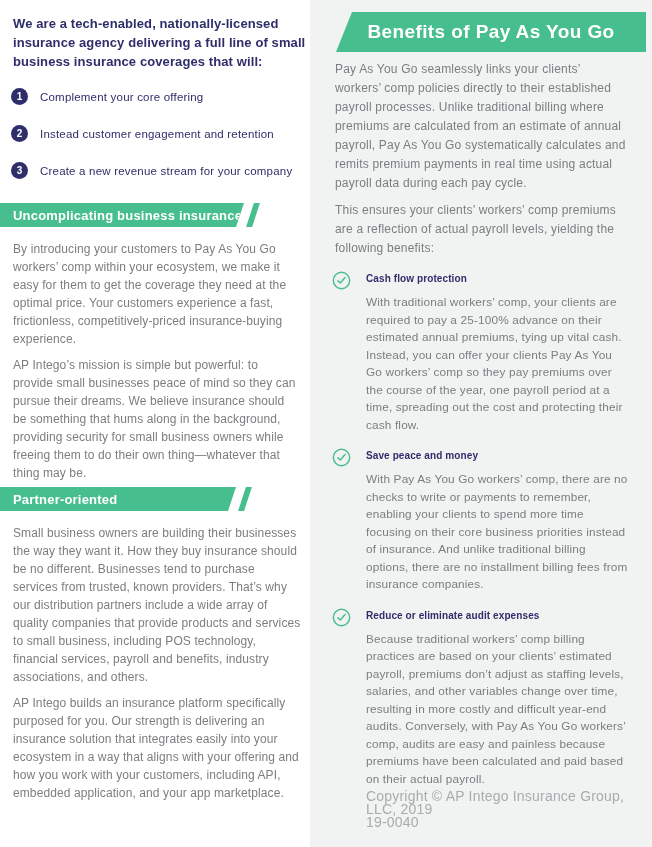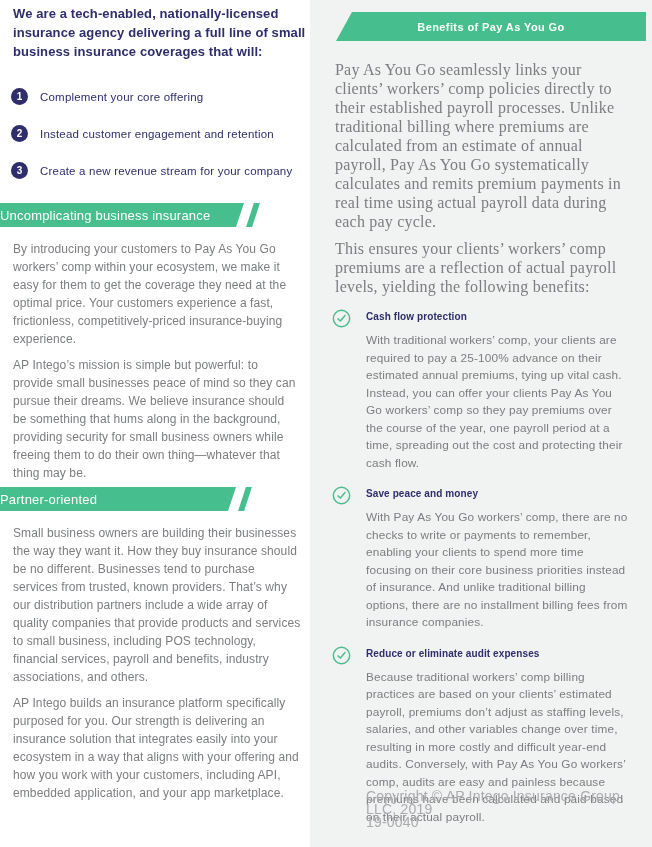--- a/index.html
+++ b/index.html
@@ -7,69 +7,69 @@
     width:652px;height:847px;overflow:hidden;position:relative;
     background:#ffffff;
     font-family:"Liberation Sans",sans-serif;
     -webkit-font-smoothing:antialiased;
   }
   .page{position:absolute;inset:0;}
 
   
   .left-col{position:absolute;left:0;top:0;width:310px;height:847px;}
   .intro-heading{
-    position:absolute;left:13px;top:4px;width:294px;margin:0;
+    position:absolute;left:13px;top:14px;width:294px;margin:0;
     font-size:13px;line-height:19px;font-weight:bold;
     color:#2f2e6a;letter-spacing:0.1px;
   }
   .num-list{position:absolute;left:11px;top:88px;width:292px;
     display:flex;flex-direction:column;gap:20px;}
   .num-item{display:flex;align-items:center;gap:12px;}
   .num-circle{
     width:17px;height:17px;border-radius:50%;background:#2f2e6a;flex:0 0 17px;
     display:flex;align-items:center;justify-content:center;
     color:#ffffff;font-size:10px;font-weight:bold;
   }
   .num-label{font-size:11.5px;color:#2f2e6a;letter-spacing:0.2px;}
 
   .ribbon{position:absolute;left:0;height:24px;}
   .ribbon-1{top:203px;width:244px;}
   .ribbon-2{top:487px;width:236px;}
   .ribbon-body{
     position:absolute;inset:0;background:#47be8d;
     clip-path:polygon(0 0,100% 0,calc(100% - 8px) 100%,0 100%);
-    display:flex;align-items:center;box-sizing:border-box;
-    color:#ffffff;font-size:13px;font-weight:normal;letter-spacing:0.2px;
+    display:flex;align-items:center;padding-left:13px;box-sizing:border-box;
+    color:#ffffff;font-size:13px;font-weight:bold;letter-spacing:0.2px;
     white-space:nowrap;
   }
   .ribbon-sliver{
     position:absolute;top:0;right:-12px;width:6px;height:100%;
     background:#47be8d;transform:skewX(-18deg);
   }
 
   .paras{position:absolute;left:13px;width:288px;}
   .paras-1{top:240px;}
   .paras-2{top:524px;}
   .paras p{
     margin:0 0 8px 0;font-size:12px;line-height:18px;
     color:#7b7d80;letter-spacing:0.1px;
   }
 
   
   .right-panel{position:absolute;left:310px;top:0;width:342px;height:847px;background:#f1f2f2;}
   .panel-banner{
-    position:absolute;top:12px;left:26px;right:6px;height:29px;background:#47be8d;
+    position:absolute;top:12px;left:26px;right:6px;height:40px;background:#47be8d;
     clip-path:polygon(16px 0,100% 0,100% 100%,0 100%);
     display:flex;align-items:center;justify-content:center;
-    color:#ffffff;font-size:11px;font-weight:bold;letter-spacing:0.4px;
+    color:#ffffff;font-size:19px;font-weight:bold;letter-spacing:0.4px;
   }
   .panel-content{position:absolute;top:60px;left:22px;width:296px;}
   .panel-content p.intro{
-    margin:0 0 8px 0;padding-left:3px;font-size:16px;line-height:19px;
-    color:#7b7d80;letter-spacing:0.2px;font-family:Liberation Serif, serif;
+    margin:0 0 8px 0;padding-left:3px;font-size:12px;line-height:19px;
+    color:#7b7d80;letter-spacing:0.2px;
   }
   .benefits{margin-top:12px;display:flex;flex-direction:column;gap:13px;}
   .benefit{display:flex;align-items:flex-start;}
   .benefit-icon{flex:0 0 34px;padding-top:1px;}
   .benefit-icon svg{display:block;}
   .benefit-text{flex:1;}
   .benefit-text h3{
     margin:0;font-size:10px;line-height:18px;font-weight:bold;
     color:#2f2e6a;letter-spacing:0.1px;
   }

